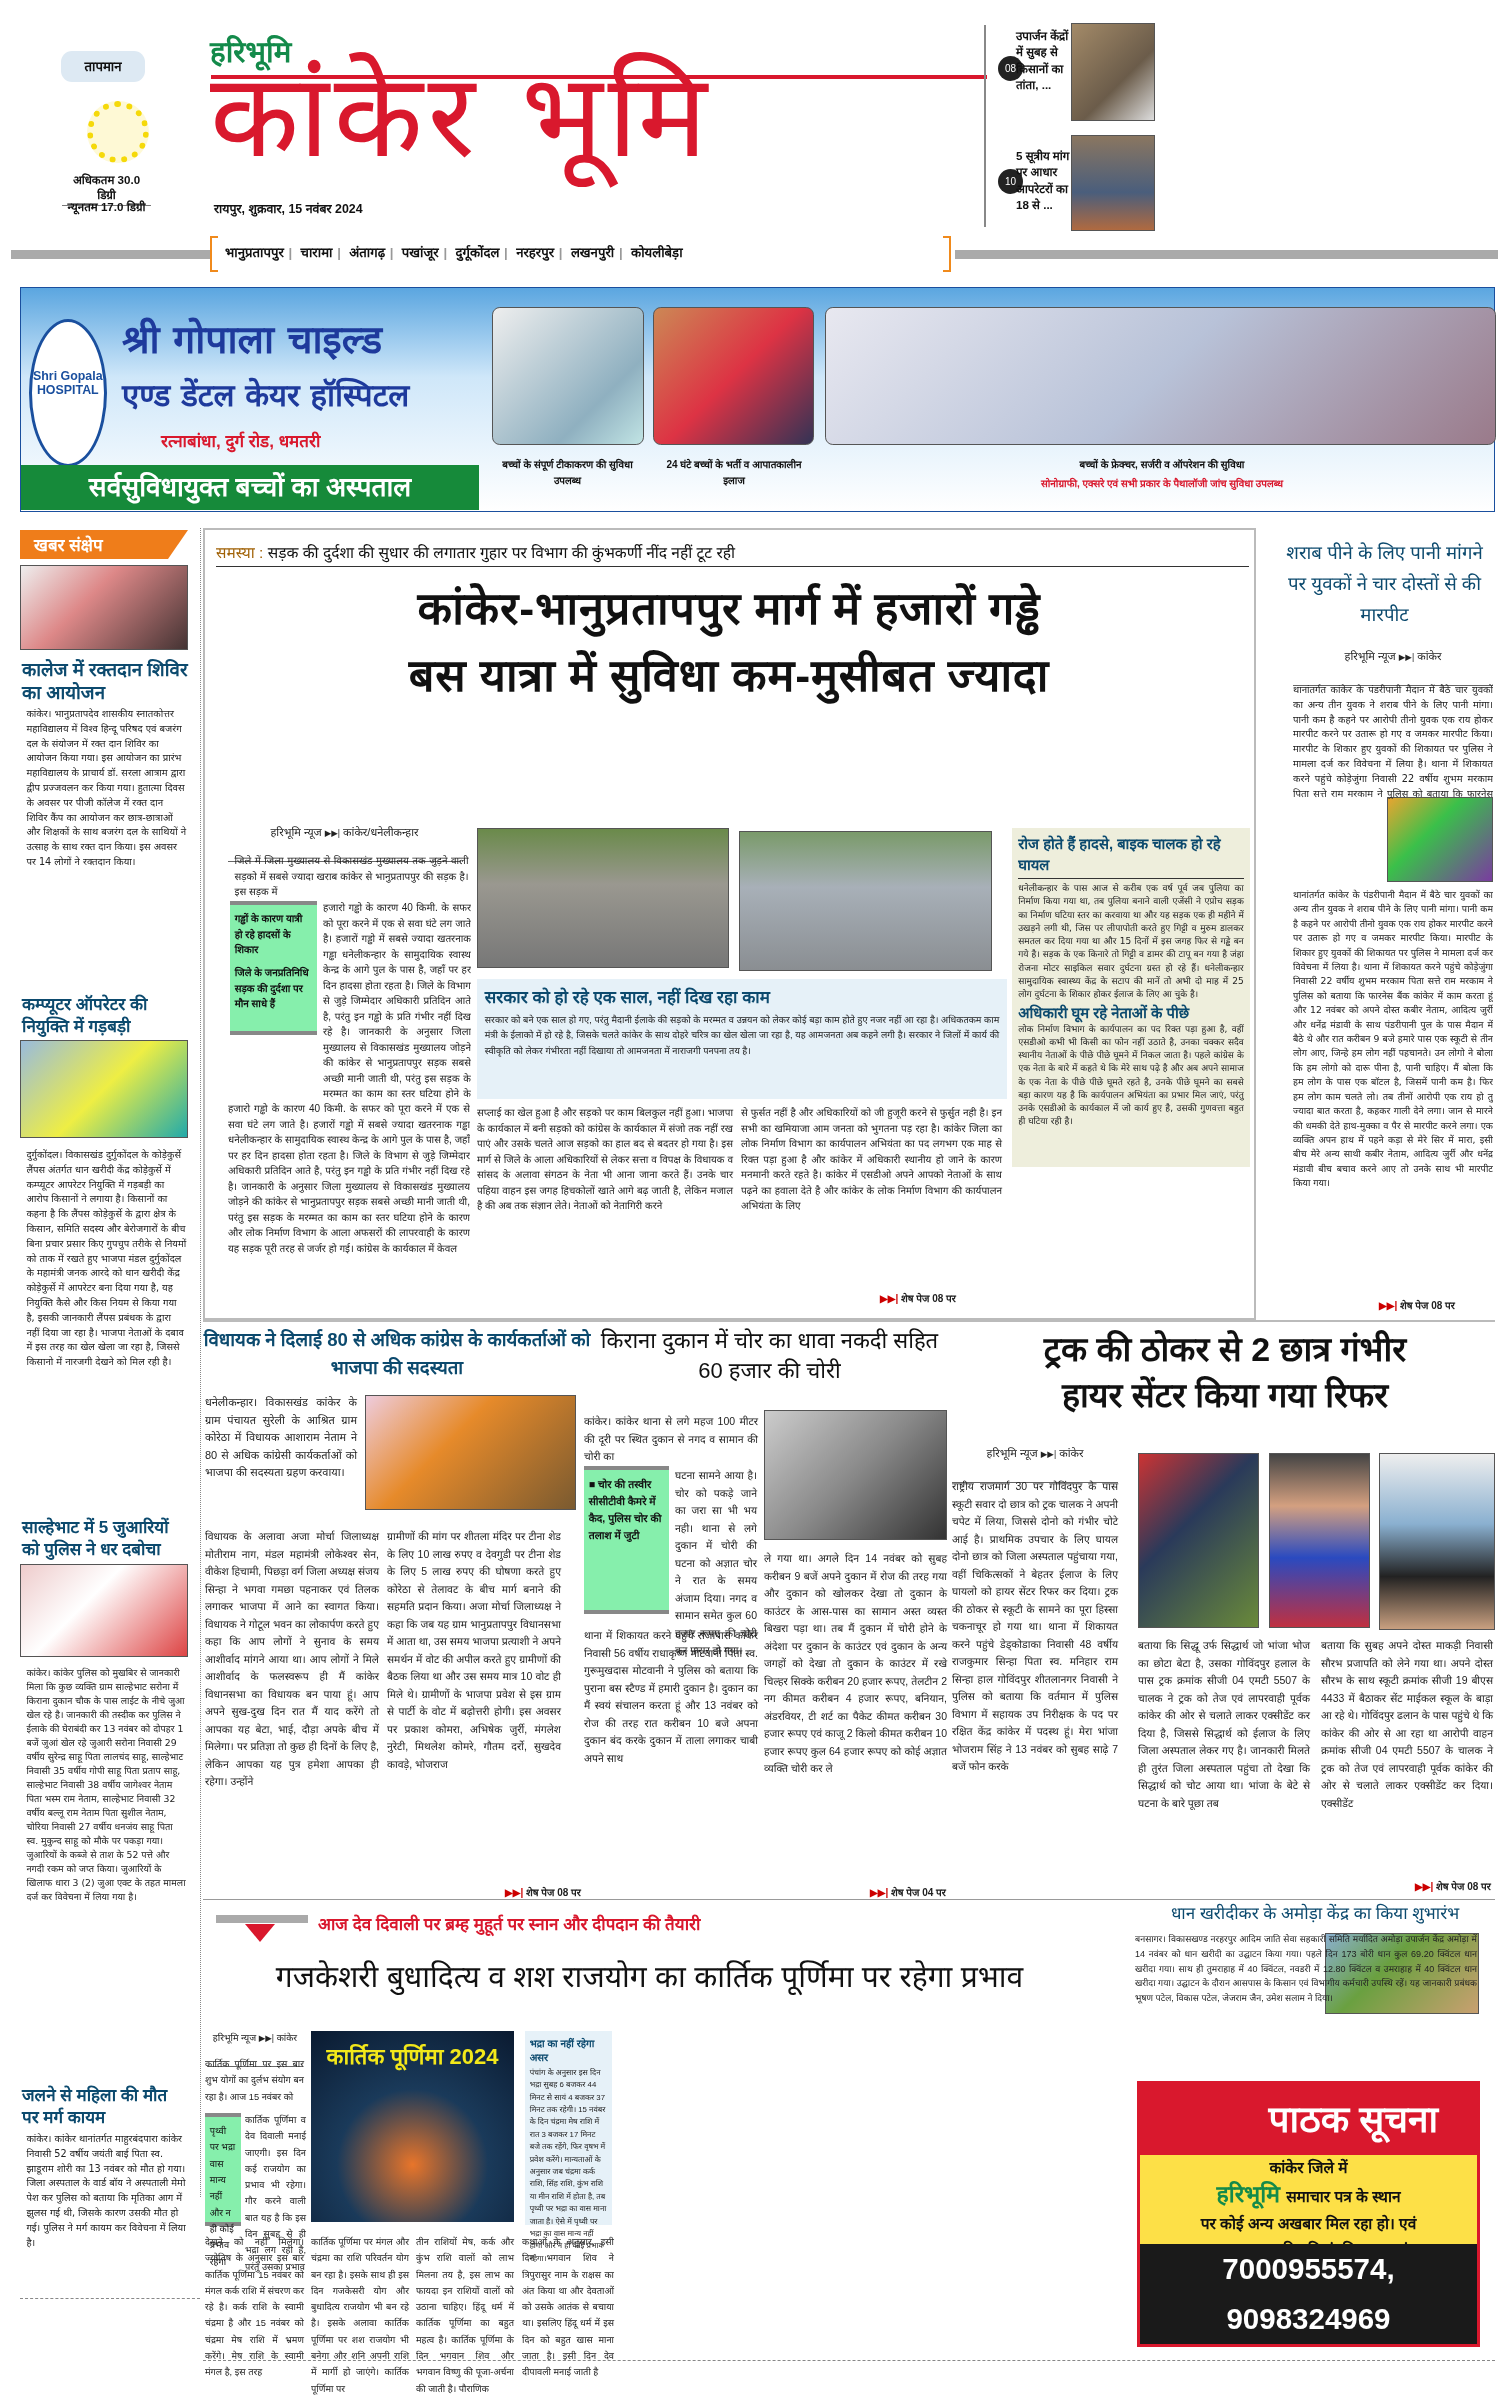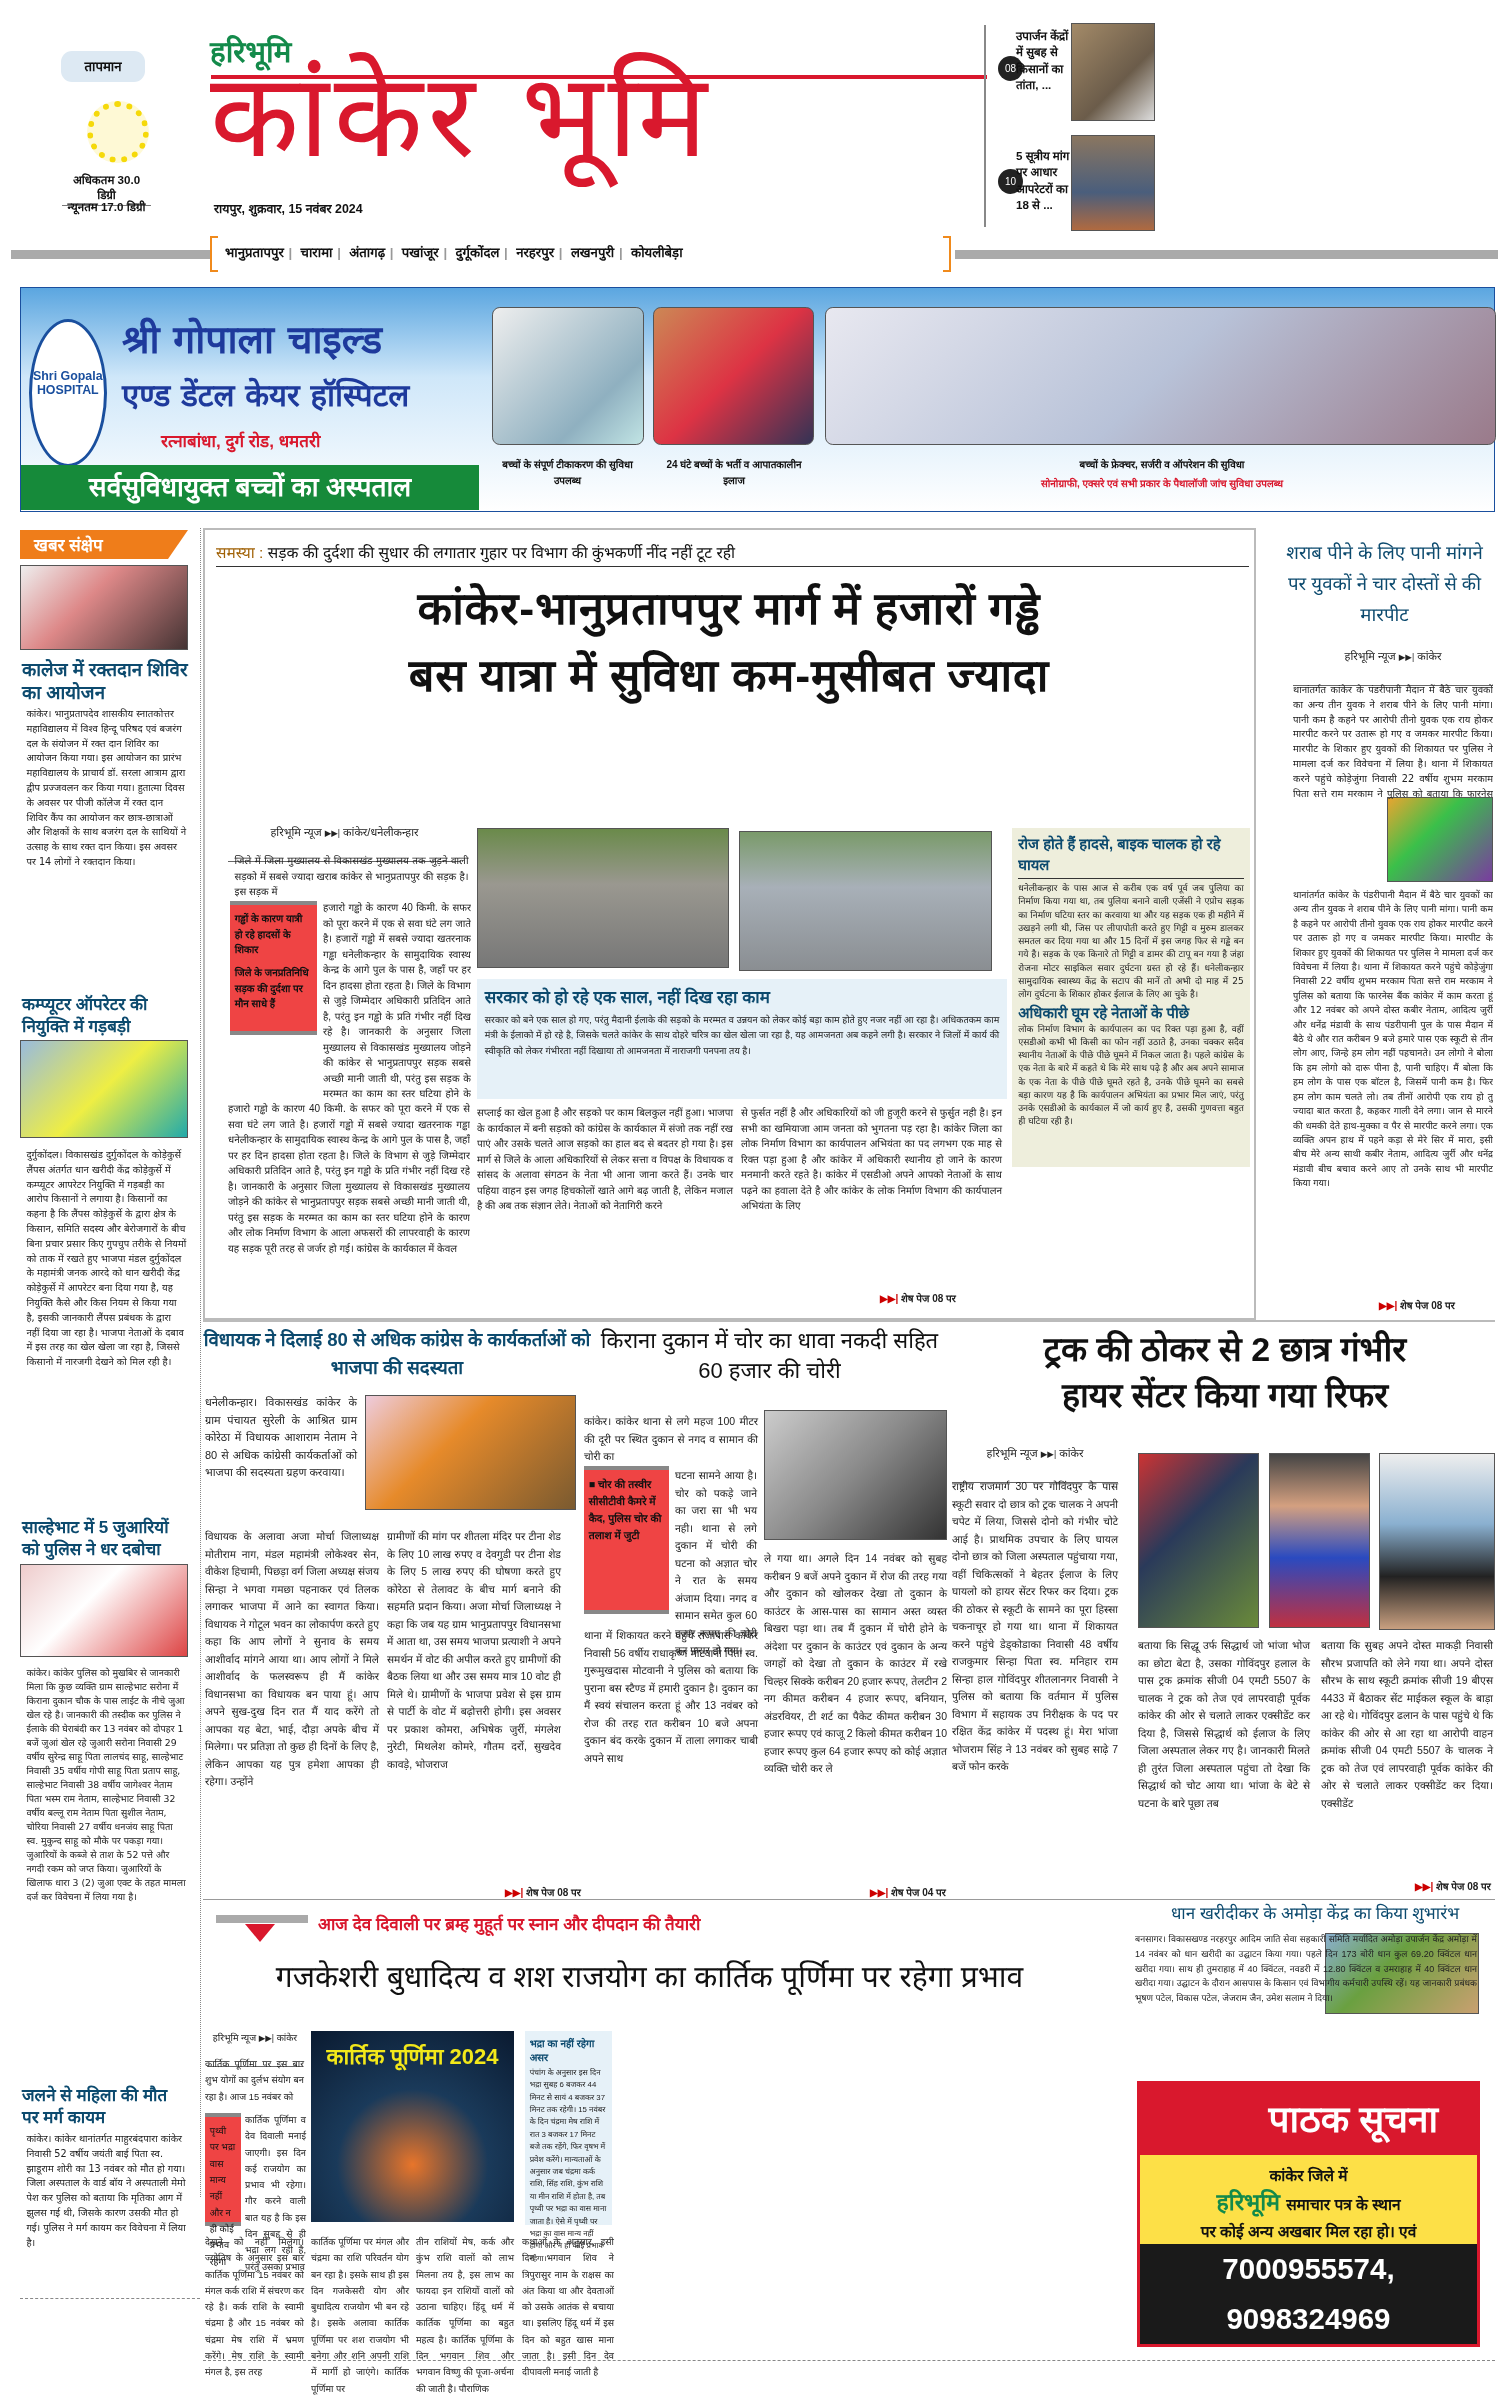--- a/index.html
+++ b/index.html
@@ -4,21 +4,21 @@
 <style>
 *{box-sizing:border-box;margin:0;padding:0}
 body{width:1512px;height:2401px;background:#fff;font-family:"Liberation Sans","DejaVu Sans",sans-serif;color:#111;position:relative;overflow:hidden}
 .abs{position:absolute}
 p,.txt{font-family:"DejaVu Sans",sans-serif;font-size:9.7px;line-height:14.8px;color:#222;text-align:justify}
 .cond{font-family:"Liberation Sans",sans-serif;font-size:10px;line-height:15.5px}
 .hd{font-family:Liberation Sans, sans-serif;font-weight:bold;color:#0c4a6e}
 .byline{font-size:11px;text-align:center;border-bottom:1.6px solid #666;padding-bottom:19px;margin-bottom:6.2px;color:#222}
 .byline .arr{color:#222;font-size:8.5px}
 .photo{background:#888;border:0.8px solid #555}
-.sidebox{background:#ef4444;border-top:4.7px solid #888;border-bottom:4.7px solid #888;padding:6.2px 4.7px;font-size:11px;line-height:17px;font-weight:bold}
+.sidebox{background:#86efac;border-top:4.7px solid #888;border-bottom:4.7px solid #888;padding:6.2px 4.7px;font-size:11px;line-height:17px;font-weight:bold}
 .more{color:#c00;font-weight:bold}
 .dash{border-top:1.6px dashed #888}
 
 .temp-pill{background:#dde9f3;border-radius:11px;width:84px;height:31px;text-align:center;font-weight:bold;font-size:13.2px;line-height:31px}
 .sun{width:62px;height:62px;border-radius:50%;background:#fef9d5;border:6.2px dotted #f5d90a}
 .logo-big{font-family:"DejaVu Sans",sans-serif;color:#d9182d;font-size:116px;line-height:124px;letter-spacing:4.7px}
 .logo-small{color:#138a4a;font-weight:bold;font-size:29.5px;font-family:"DejaVu Sans",sans-serif}
 .towns{font-weight:bold;font-size:13.2px;white-space:nowrap}
 .towns span.sep{color:#999;margin:0 4.7px}
 .bracket{border:2.3px solid #f08a1c;width:7.8px;height:36px}
@@ -220,21 +220,21 @@
 <p class="abs cond" style="left:311px;top:2234px;width:98px;font-size:9.3px;line-height:16.3px">कार्तिक पूर्णिमा पर मंगल और चंद्रमा का राशि परिवर्तन योग बन रहा है। इसके साथ ही इस दिन गजकेसरी योग और बुधादित्य राजयोग भी बन रहे है। इसके अलावा कार्तिक पूर्णिमा पर शश राजयोग भी बनेगा और शनि अपनी राशि में मार्गी हो जाएंगे। कार्तिक पूर्णिमा पर</p>
 <p class="abs cond" style="left:416px;top:2234px;width:98px;font-size:9.3px;line-height:16.3px">तीन राशियों मेष, कर्क और कुंभ राशि वालों को लाभ मिलना तय है, इस लाभ का फायदा इन राशियों वालों को उठाना चाहिए। हिंदू धर्म में कार्तिक पूर्णिमा का बहुत महत्व है। कार्तिक पूर्णिमा के दिन भगवान शिव और भगवान विष्णु की पूजा-अर्चना की जाती है। पौराणिक</p>
 <p class="abs cond" style="left:522px;top:2234px;width:92px;font-size:9.3px;line-height:16.3px">कथाओं के अनुसार, इसी दिन भगवान शिव ने त्रिपुरासुर नाम के राक्षस का अंत किया था और देवताओं को उसके आतंक से बचाया था। इसलिए हिंदू धर्म में इस दिन को बहुत खास माना जाता है। इसी दिन देव दीपावली मनाई जाती है</p>
 
 <div class="abs hd" style="left:1134px;top:1901px;width:362px;font-size:17px;text-align:center;font-weight:normal">धान खरीदीकर के अमोड़ा केंद्र का किया शुभारंभ</div>
 <div class="abs photo" style="left:1325px;top:1933px;width:154px;height:81px;background:linear-gradient(135deg,#8ab0d0,#6aa040 40%,#c9a070)"></div>
 <p class="abs cond" style="left:1135px;top:1932px;width:342px;font-size:9px;line-height:14.8px">बनसागर। विकासखण्ड नरहरपुर आदिम जाति सेवा सहकारी समिति मर्यादित अमोड़ा उपार्जन केंद्र अमोड़ा में 14 नवंबर को धान खरीदी का उद्घाटन किया गया। पहले दिन 173 बोरी धान कुल 69.20 क्विंटल धान खरीदा गया। साथ ही तुमराहाह में 40 क्विंटल, नवडरी में 12.80 क्विंटल व उमराहाह में 40 क्विंटल धान खरीदा गया। उद्घाटन के दौरान आसपास के किसान एवं विभागीय कर्मचारी उपस्थि रहें। यह जानकारी प्रबंधक भूषण पटेल, विकास पटेल, जेजराम जैन, उमेश सलाम ने दिया।</p>
 
 <div class="abs paathak" style="left:1137px;top:2081px;width:343px;height:266px">
   <div class="paathak-head">पाठक सूचना</div>
-  <div style="text-align:center;font-weight:bold;font-size:15.5px;line-height:26.4px;padding-top:8px">
+  <div style="text-align:center;font-weight:bold;font-size:15.5px;line-height:26.4px;padding-top:0">
     <div>कांकेर जिले में</div>
     <div><span style="color:#138a4a;font-size:23px;margin-right:6.2px">हरिभूमि</span><span>समाचार पत्र के स्थान</span></div>
     <div>पर कोई अन्य अखबार मिल रहा हो। एवं</div>
     <div>समाचार पत्र की प्रतियां, विज्ञापन एवं</div>
     <div>खबरों के लिए संपर्क करें</div>
   </div>
   <div class="phone abs" style="left:0;bottom:0;width:100%">7000955574, 9098324969</div>
 </div>
 <div class="abs dash" style="left:203px;top:2360px;width:1292px"></div>
 

